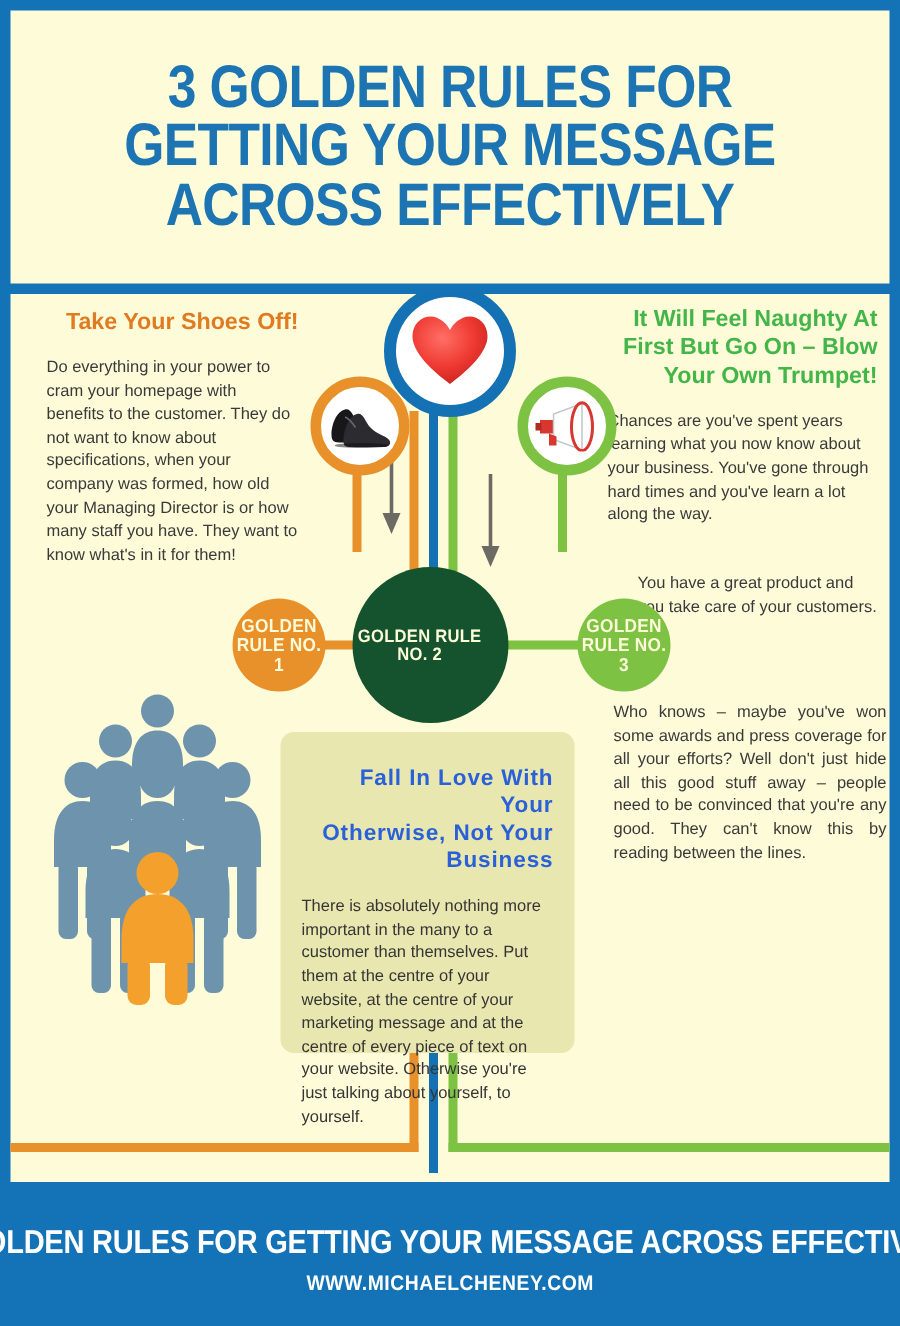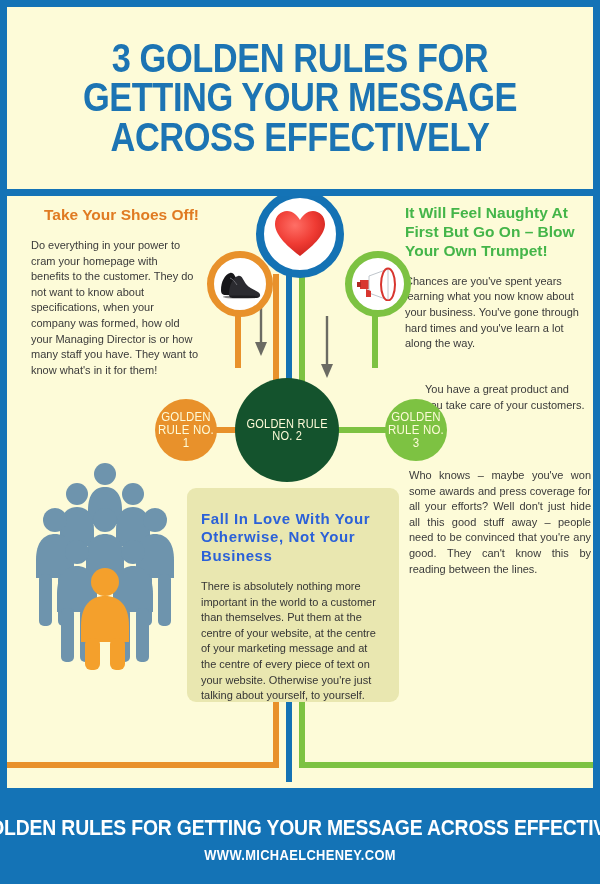--- a/index.html
+++ b/index.html
@@ -68,24 +68,24 @@
     left:200px;top:55px;z-index:11;
   }
   .icon-mega{
     width:66px;height:66px;border:7px solid #7DC242;
     left:338px;top:55px;z-index:11;
   }
 
   
   .badge{
     position:absolute;border-radius:50%;
-    display:flex;align-items:center;justify-content:center;
+    display:flex;align-items:center;justify-content:flex-start;
     text-align:center;color:#FDFBD8;
     font-family:"Liberation Sans Narrow","Liberation Sans",sans-serif;
-    font-weight:normal;text-transform:uppercase;
+    font-weight:bold;text-transform:uppercase;
     line-height:1.04;
     box-sizing:border-box;
     z-index:14;
   }
   .badge-1{
     width:62px;height:62px;background:#E8912B;
     left:148px;top:203px;font-size:12.5px;letter-spacing:0.2px;
   }
   .badge-3{
     width:62px;height:62px;background:#7DC242;
@@ -93,21 +93,21 @@
   }
   .badge-2{
     width:104px;height:104px;background:#14532d;
     left:228px;top:182px;font-size:12px;letter-spacing:0.2px;
   }
   .badge span{display:block;transform:scaleX(0.92);}
 
   
   .col-heading{
     font-family:"Liberation Sans Narrow","Liberation Sans",sans-serif;
-    font-weight:bold;font-size:15.5px;line-height:1.22;text-align:left;
+    font-weight:bold;font-size:15.5px;line-height:1.22;text-align:right;
   }
   .col-heading.orange{color:#E07B22;}
   .col-heading.green{color:#44B549;}
   .col-heading.blue{color:#2b61d8;font-size:15px;letter-spacing:0.6px;}
 
   .body-copy{
     color:#3a3a3a;font-size:11px;line-height:1.42;
     font-family:"Liberation Sans",sans-serif;
   }
 
@@ -117,21 +117,21 @@
 
   .right-col{position:absolute;left:398px;top:8px;width:180px;}
   .right-col .body-copy{margin-top:13px;}
 
   .right-p2{position:absolute;left:418px;top:186px;width:162px;}
   .right-p3{position:absolute;left:402px;top:272px;width:182px;}
   .right-p3 .body-copy{text-align:justify;}
 
   
   .centre-box{
-    position:absolute;left:180px;top:292px;width:212px;height:214px;
+    position:absolute;left:180px;top:292px;width:196px;height:214px;
     background:#E9E7B0;border-radius:9px;z-index:8;
     box-sizing:border-box;padding:22px 14px 27px 14px;
   }
   .centre-box .body-copy{margin-top:14px;color:#353535;}
 
   
   .crowd{position:absolute;left:18px;top:266px;width:160px;height:210px;}
 
   
   .arrow{position:absolute;z-index:9;}
@@ -260,21 +260,21 @@
       <div class="body-copy">You have a great product and you take care of your customers.</div>
     </div>
 
     <div class="right-p3">
       <div class="body-copy">Who knows – maybe you've won some awards and press coverage for all your efforts?  Well don't just hide all this good stuff away –  people need to be convinced that you're any good.   They can't know this by  reading between the lines.</div>
     </div>
 
     <div class="centre-box">
       <div class="col-heading blue">Fall In Love With Your</div>
       <div class="col-heading blue">Otherwise, Not Your Business</div>
-      <div class="body-copy">There is absolutely nothing more important in the world to a customer than themselves.  Put them at the centre of your website, at the centre of your marketing message and at the centre of every piece of text on your website. Otherwise you're just talking about yourself, to yourself.</div>
+      <div class="body-copy">There is absolutely nothing more important in the many to a customer than themselves.  Put them at the centre of your website, at the centre of your marketing message and at the centre of every piece of text on your website. Otherwise you're just talking about yourself, to yourself.</div>
     </div>
 
     <svg class="crowd" viewBox="0 0 160 210">
       <g fill="#6e94ad">
 
         <g>
           <circle cx="80" cy="12" r="11"></circle>
           <path d="M63 48 C63 32 70 25 80 25 C90 25 97 32 97 48 L97 62 L63 62 Z"></path>
         </g>
 

